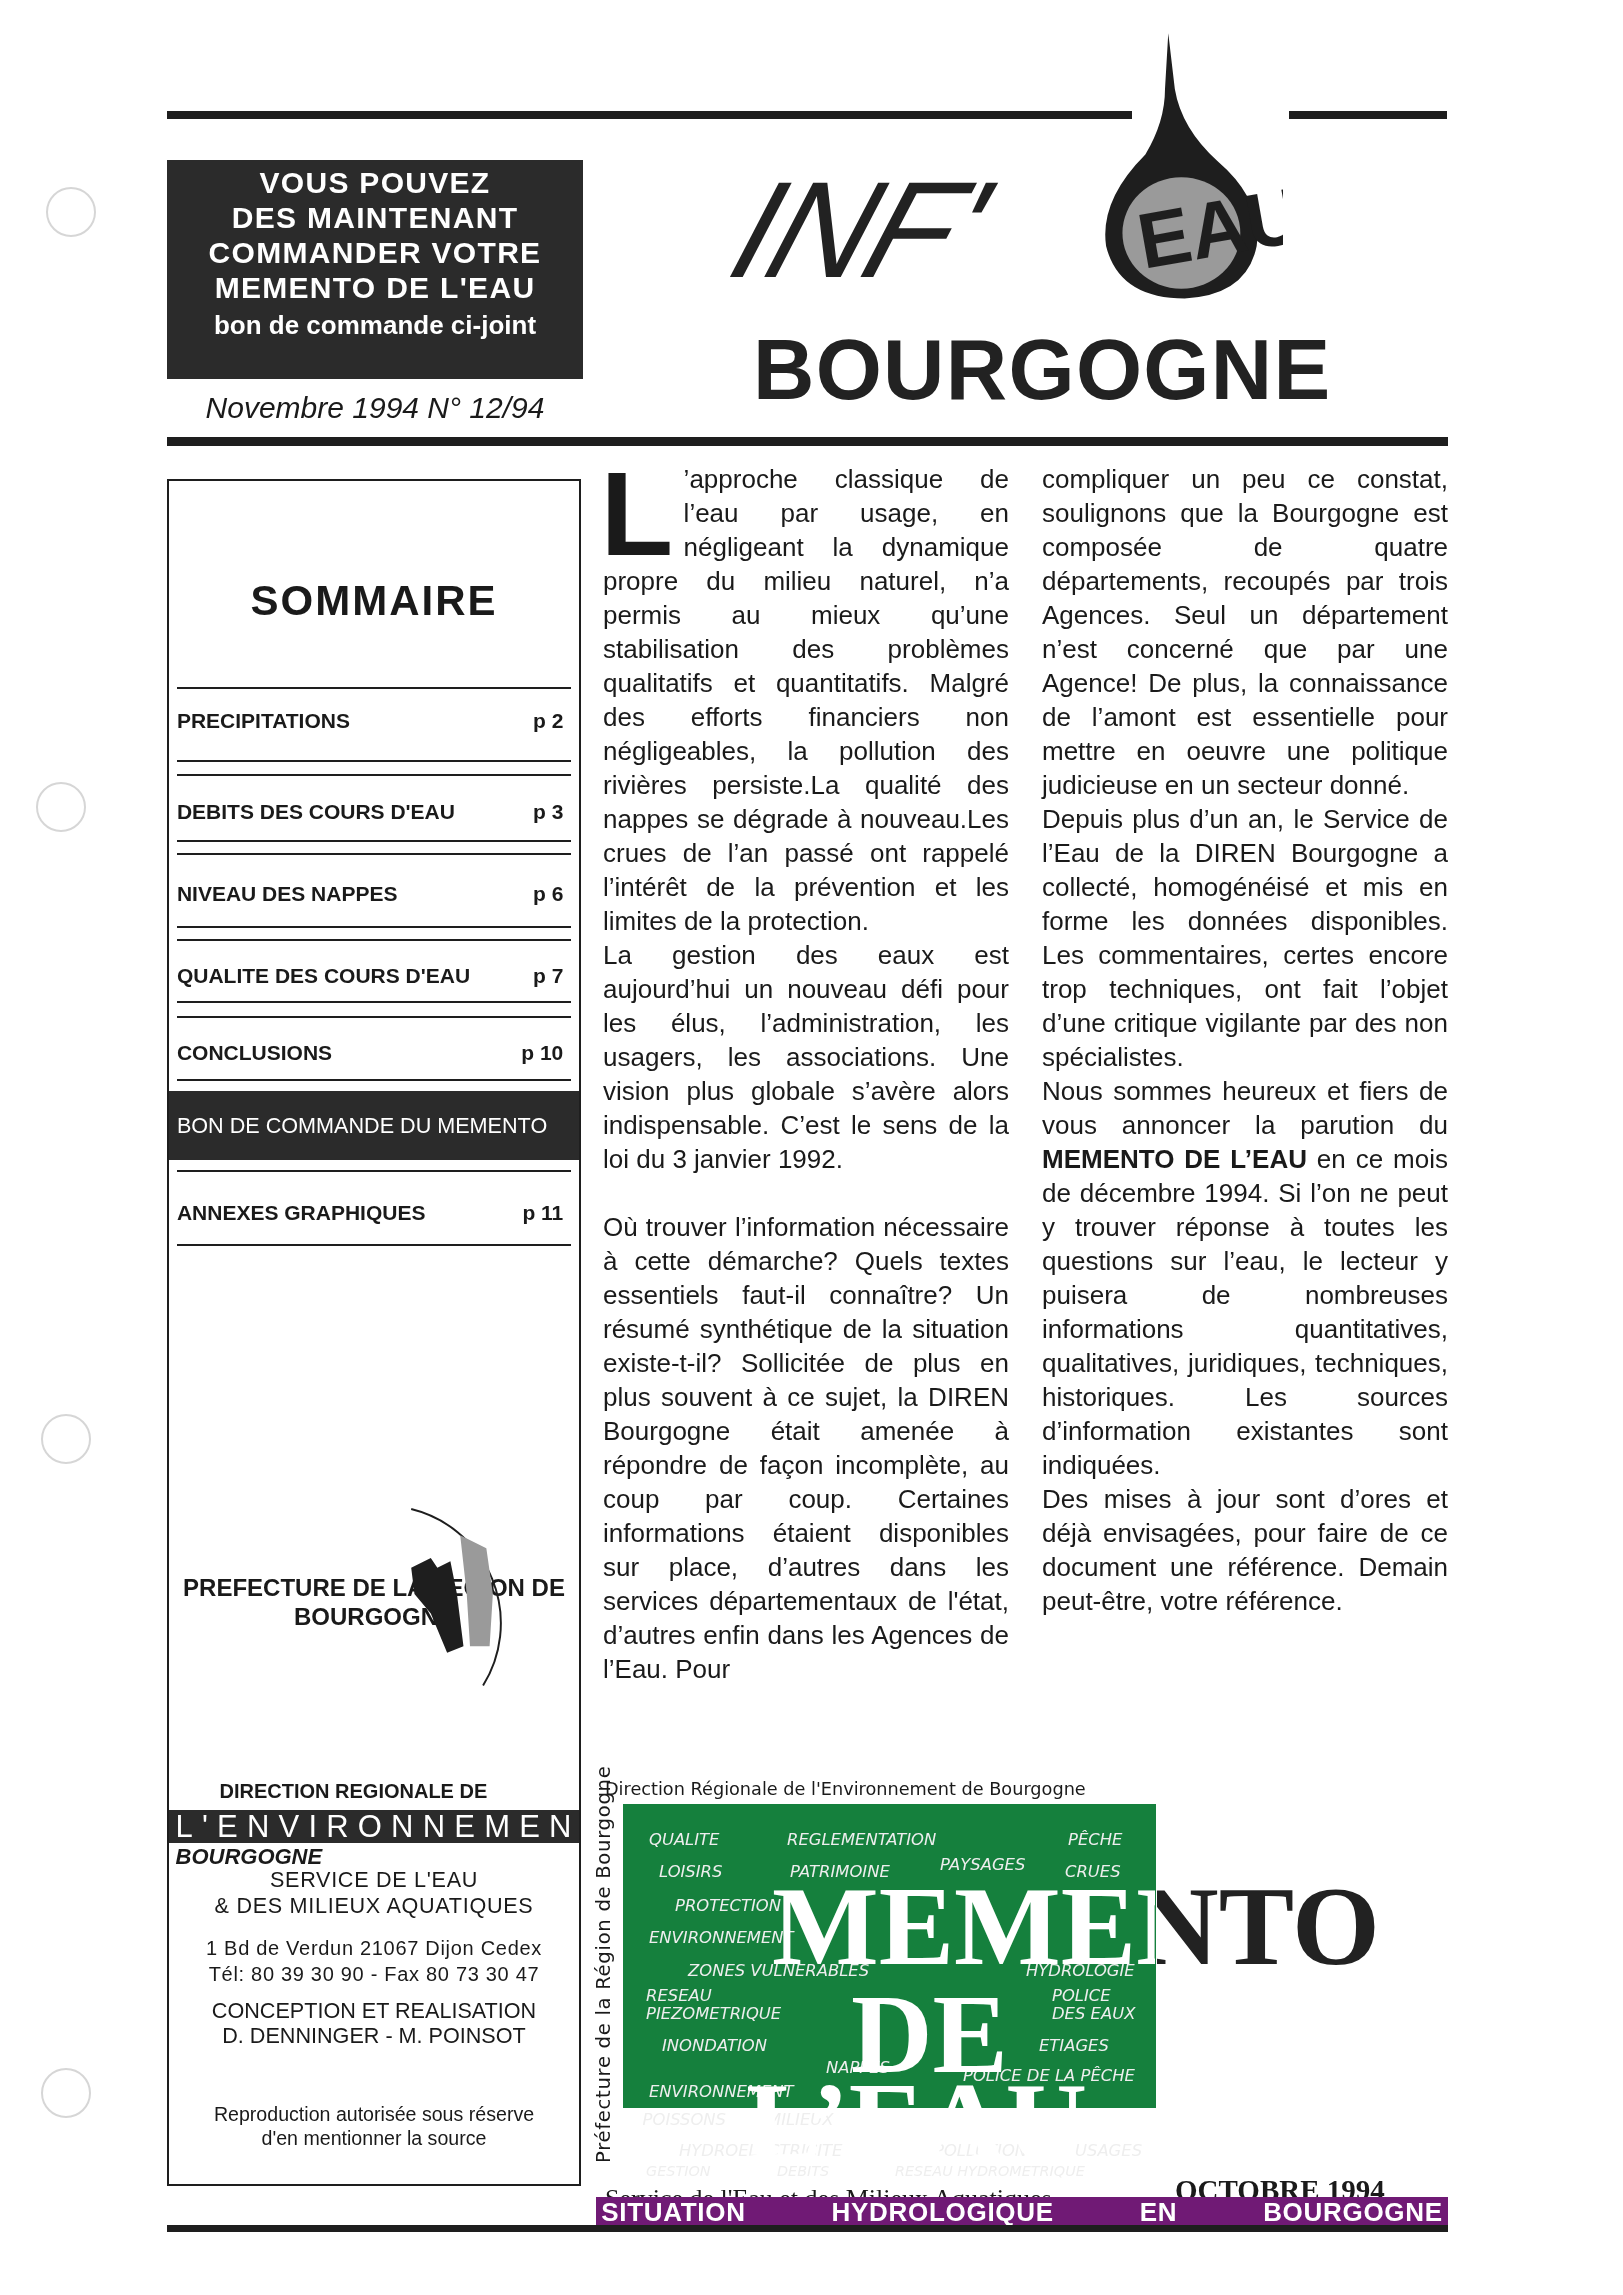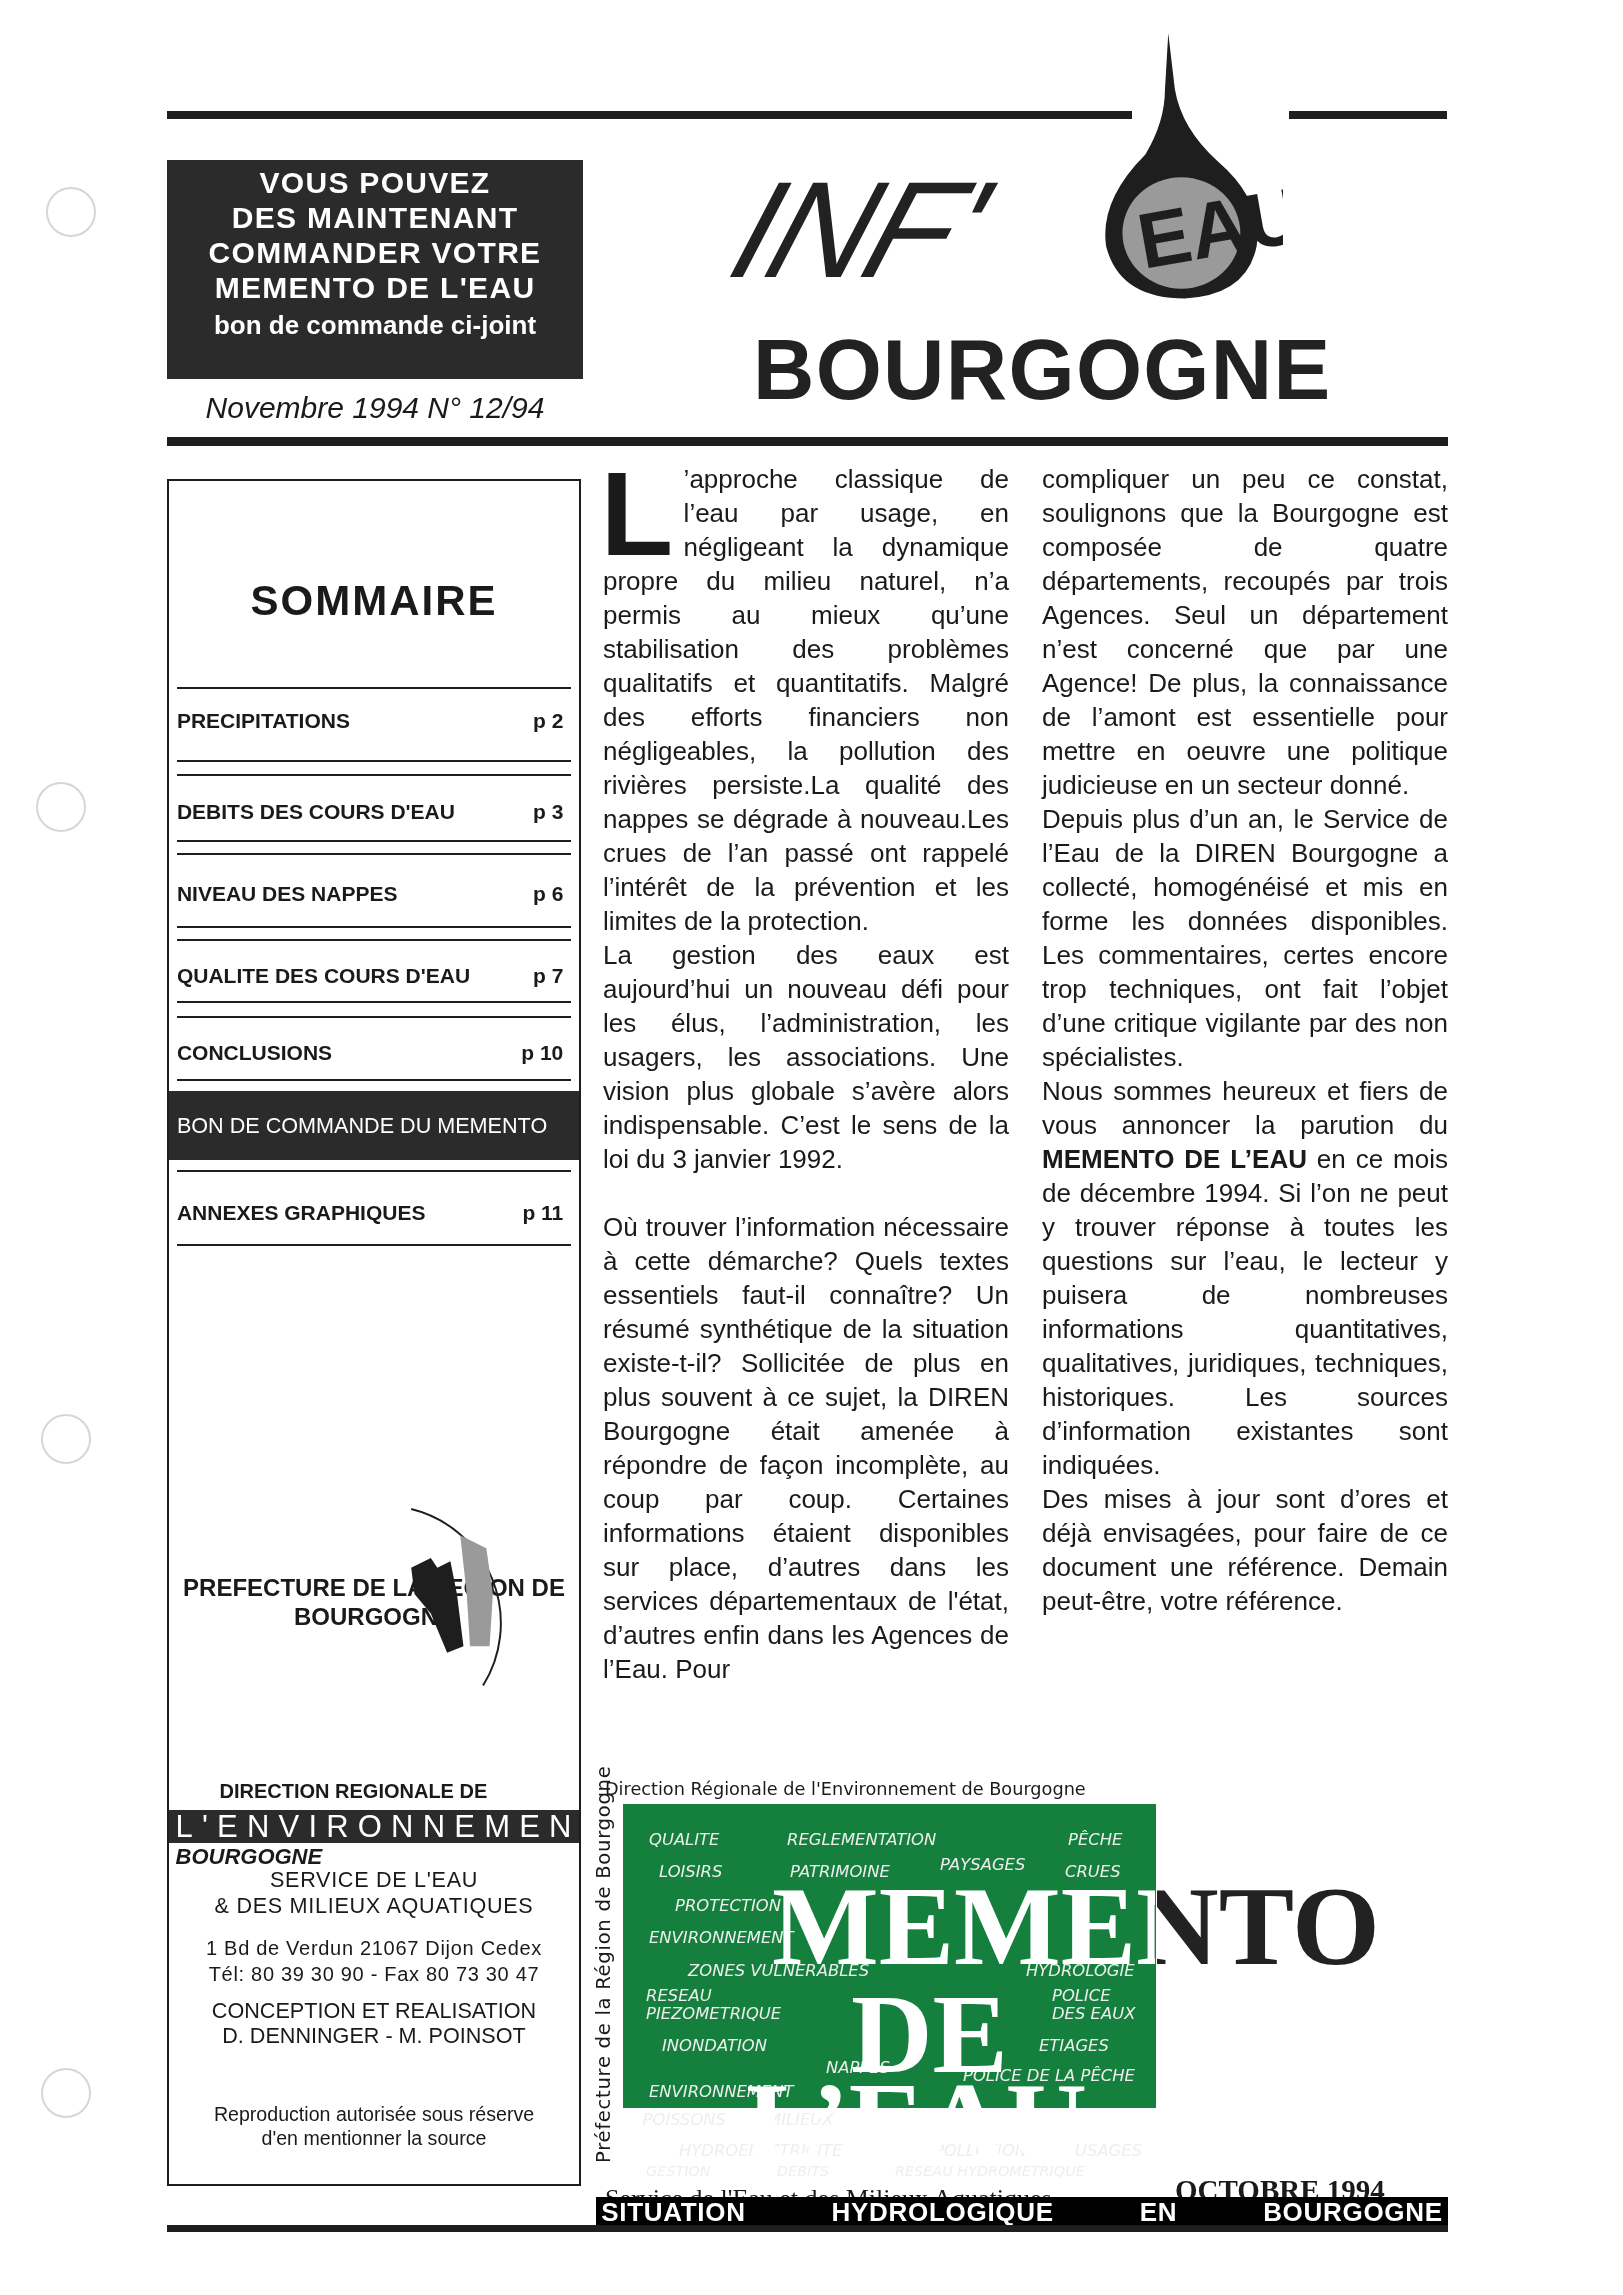--- a/index.html
+++ b/index.html
@@ -47,21 +47,21 @@
   
   #mem-top-caption { left:605px; top:1779px; font-size:17.7px; font-family:"DejaVu Sans", sans-serif; }
   #mem-side-caption { left:592px; top:2163px; font-size:19.6px; font-family:"DejaVu Sans", sans-serif;
                       transform-origin:left top; transform:rotate(-90deg); white-space:nowrap; letter-spacing:0.7px; }
   #mem-box { left:623px; top:1804px; width:533px; height:304px; background:#15803d; }
   .kw { position:absolute; color:#eee; font-style:italic; font-size:16.4px; font-family:"DejaVu Sans", sans-serif; }
   .mem-big { position:absolute; font-family:"Liberation Serif", serif; font-weight:bold; color:#fff; font-size:113px; line-height:113px; }
   .mem-big-out { color:#222; }
   #mem-bottom-caption { left:605px; top:2184px; font-size:26px; font-family:Liberation Serif, serif; }
   #mem-date { left:1175px; top:2174px; font-family:"Liberation Serif", serif; font-weight:bold; font-size:29px; }
-  #footer-bar { left:596px; top:2197px; width:852px; height:30px; background:#000000; color:#fff;
+  #footer-bar { left:596px; top:2197px; width:852px; height:30px; background:#701a75; color:#fff;
                 display:flex; justify-content:space-between; align-items:center; padding:0 5.2px; box-sizing:border-box;
                 font-weight:bold; font-size:26px; letter-spacing:0.7px; }
   #bottom-rule { left:167px; top:2225px; width:1281px; height:6.5px; }
 </style>
 </head>
 <body>
 
 <div class="hole" style="left:46px;top:187px;"></div>
 <div class="hole" style="left:36px;top:782px;"></div>
 <div class="hole" style="left:41px;top:1414px;"></div>

